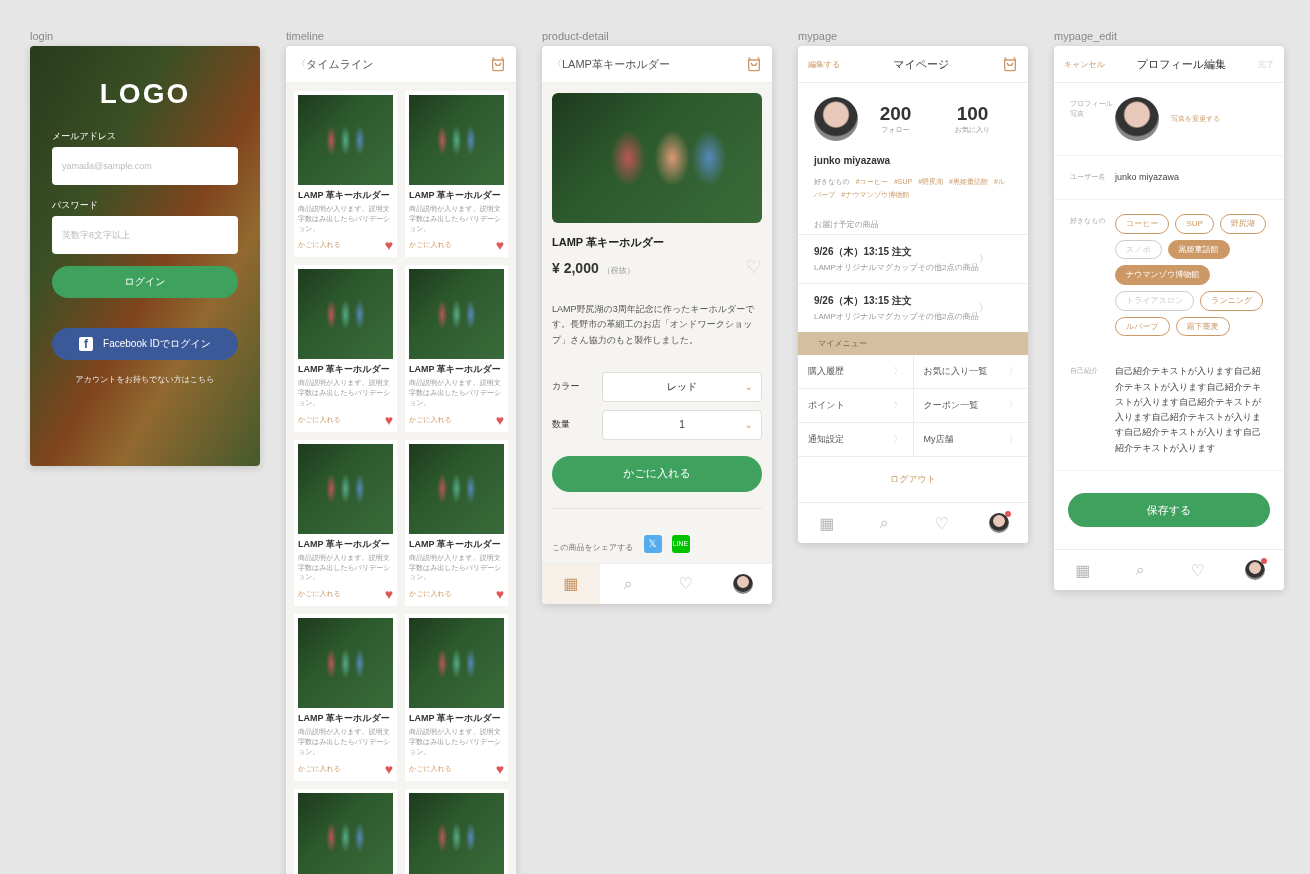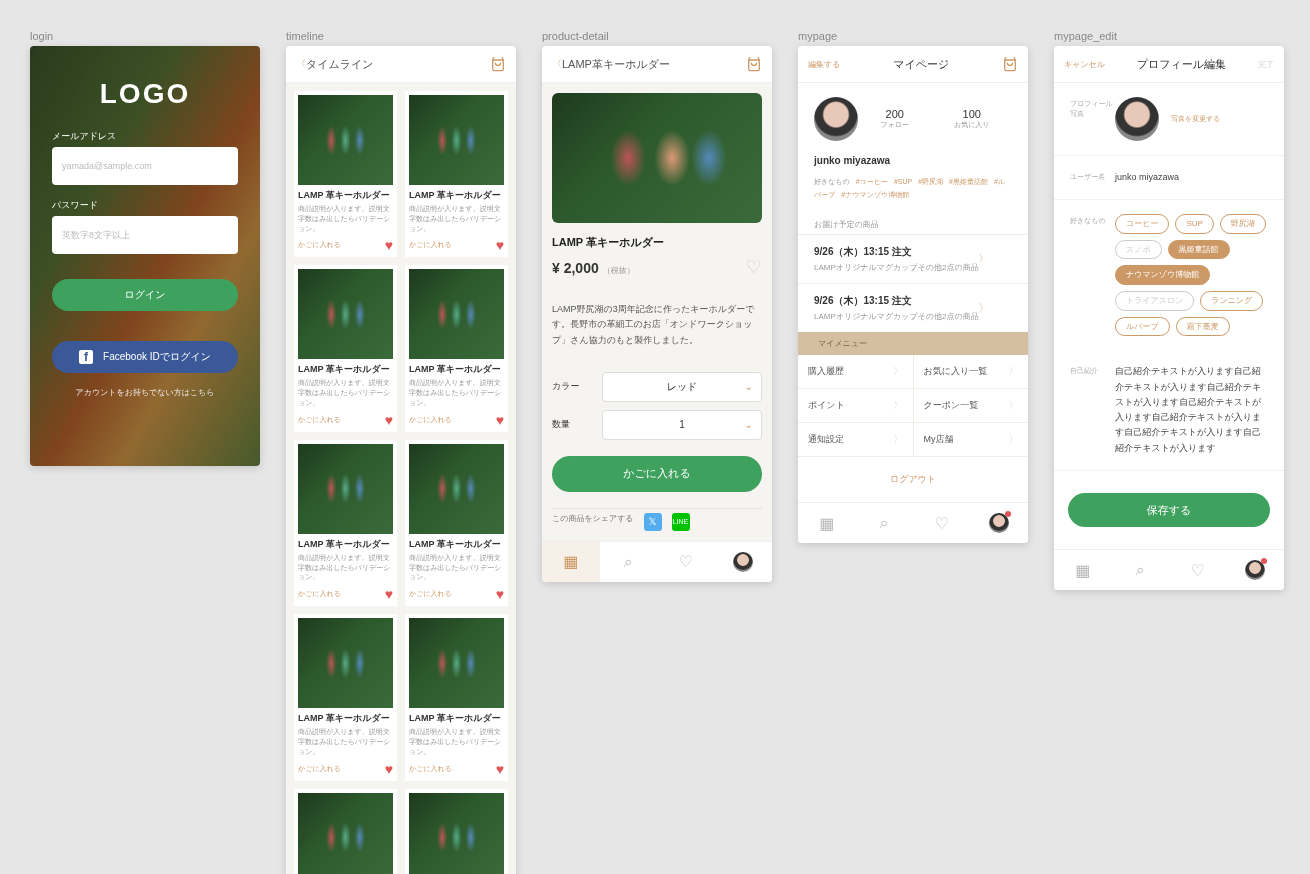--- a/index.html
+++ b/index.html
@@ -5,21 +5,21 @@
 body{margin:0;background:#e6e6e6;font-family:-apple-system,"Hiragino Sans","Yu Gothic",sans-serif;font-size:10px;color:#333}
 .canvas{display:flex;gap:26px;padding:30px;align-items:flex-start}
 .col{display:flex;flex-direction:column}
 .label{font-size:11px;color:#888;margin-bottom:4px}
 .screen{width:230px;background:#fff;box-shadow:0 2px 8px rgba(0,0,0,.15);border-radius:4px;overflow:hidden;position:relative}
 
 .login-bg{background:linear-gradient(rgba(0,0,0,.35),rgba(0,0,0,.35)),linear-gradient(120deg,#3e5a2c 0%,#5a7a38 30%,#c4692d 55%,#e0a04a 70%,#6b8a42 100%);height:420px;color:#fff;padding:22px;box-sizing:border-box}
 .logo{font-size:28px;font-weight:700;text-align:center;letter-spacing:2px;margin:10px 0 20px}
 .login-lbl{font-size:9px;margin:14px 0 4px}
 .input{background:#fff;border-radius:4px;height:38px;display:flex;align-items:center;padding:0 10px;color:#bbb;font-size:9px}
-.btn{height:32px;border-radius:16px;display:flex;align-items:center;justify-content:center;color:#fff;font-size:10px;margin-top:25px}
+.btn{height:32px;border-radius:16px;display:flex;align-items:center;justify-content:center;color:#fff;font-size:10px;margin-top:12px}
 .btn-green{background:#3fa15e}
 .btn-blue{background:#3b5998;margin-top:30px}
 .fico{width:14px;height:14px;background:#fff;color:#3b5998;border-radius:2px;font-weight:800;font-size:12px;line-height:14px;text-align:center;margin-right:10px}
 .login-foot{text-align:center;font-size:8px;margin-top:14px;color:#eee}
 
 .hdr{height:36px;display:flex;align-items:center;justify-content:space-between;padding:0 10px;border-bottom:1px solid #eee}
 .hdr .ttl{flex:1;text-align:left;font-size:11px;color:#555}
 .chev{color:#c96}
 svg.cart{stroke:#c96;fill:none;stroke-width:2}
 
@@ -40,38 +40,38 @@
 .pd-price-row{display:flex;align-items:baseline;justify-content:space-between}
 .pd-price{font-size:14px;font-weight:600}
 .pd-tx{font-size:8px;color:#999;margin-left:4px}
 .pd-h{color:#ccc;font-size:18px}
 .pd-desc{font-size:9px;color:#555;line-height:1.7;margin:24px 0}
 .pd-row{display:flex;align-items:center;margin:8px 0}
 .pd-row-l{width:50px;font-size:9px}
 .sel{flex:1;background:#fff;border:1px solid #ddd;border-radius:4px;height:28px;display:flex;align-items:center;justify-content:center;font-size:10px;position:relative}
 .sel::after{content:"⌄";position:absolute;right:8px;color:#c96}
 .pd-btn{background:#3fa15e;color:#fff;height:36px;border-radius:18px;display:flex;align-items:center;justify-content:center;font-size:11px;margin:16px 0}
-.share{display:flex;align-items:flex-start;gap:10px;border-top:1px solid #e5e0d8;padding-top:4px;margin-top:14px}
+.share{display:flex;align-items:flex-end;gap:10px;border-top:1px solid #e5e0d8;padding-top:26px;margin-top:14px}
 .share-l{font-size:8px;color:#777}
 .tw{width:18px;height:18px;background:#55acee;border-radius:3px;color:#fff;text-align:center;line-height:18px}
 .ln{width:18px;height:18px;background:#00c300;border-radius:3px;color:#fff;text-align:center;line-height:18px;font-size:7px}
 
 .tabbar{height:40px;border-top:1px solid #eee;display:flex;background:#fff}
 .tabbar>div{flex:1;display:flex;align-items:center;justify-content:center;color:#bbb;font-size:16px}
 .tabbar .act{color:#c96;background:rgba(204,153,102,.15)}
 .avcircle{width:20px;height:20px;border-radius:50%;background:radial-gradient(circle at 50% 40%,#e8c8b8 35%,#333 40%,#333 60%,#888 65%);position:relative}
 .avcircle.dot::after{content:"";position:absolute;top:-2px;right:-2px;width:6px;height:6px;background:#e05555;border-radius:50%}
 
 .mp-hdr{height:36px;display:flex;align-items:center;justify-content:space-between;padding:0 10px;border-bottom:1px solid #eee}
 .mp-hdr .edit{color:#c96;font-size:8px}
 .mp-top{display:flex;padding:14px 16px;align-items:center}
 .avbig{width:44px;height:44px;border-radius:50%;background:radial-gradient(circle at 50% 40%,#e8c8b8 35%,#333 40%,#333 60%,#888 65%)}
 .stats{flex:1;display:flex;justify-content:space-around}
 .stat{text-align:center}
-.stat-n{font-size:11px;font-weight:400}
+.stat-n{font-size:19px;font-weight:700}
 .stat-l{font-size:7px;color:#999}
 .uname{font-size:10px;font-weight:600;padding:0 16px 10px}
 .tags{padding:0 16px 14px;font-size:7px;color:#999;line-height:1.8}
 .tag{color:#c96;margin-right:6px}
 .sec-l{font-size:8px;color:#999;padding:4px 16px}
 .order{padding:10px 16px;border-top:1px solid #f0ede7;display:flex;justify-content:flex-start;align-items:center}
 .order-t{font-size:10px;font-weight:600}
 .order-d{font-size:8px;color:#999;margin-top:3px}
 .mymenu-h{background:#d4bfa0;color:#7a6548;font-size:8px;padding:6px 20px}
 .menu2{display:flex;border-bottom:1px solid #f0ede7}

